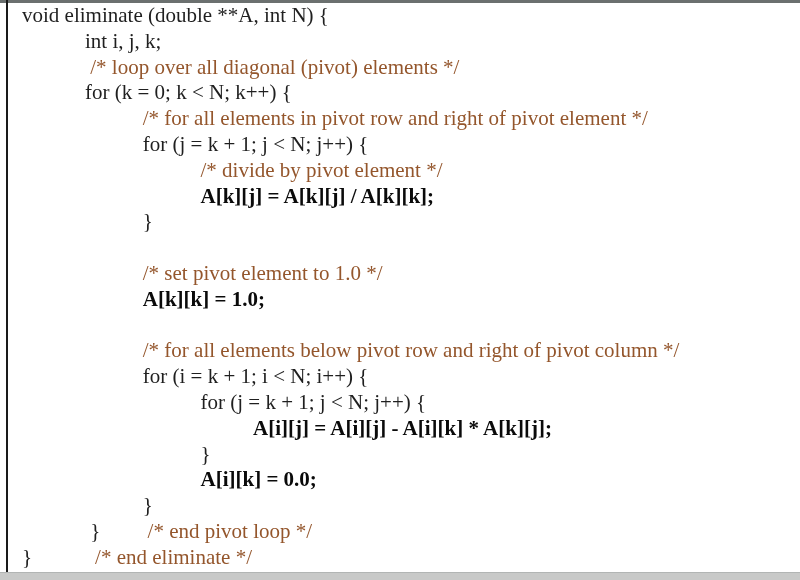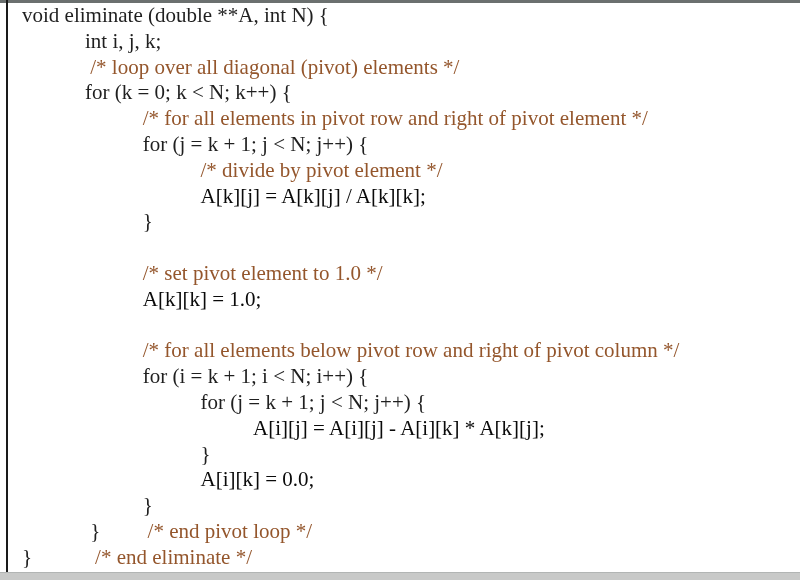--- a/index.html
+++ b/index.html
@@ -35,21 +35,21 @@
     position: absolute;
     top: 3px;
     left: 22px;
     right: 0;
     font-size: 21px;
     line-height: 25.8px;
     white-space: pre;
   }
   .line { height: 25.8px; }
   .seg-code    { color: var(--code-text, #1f1f1f); }
-  .seg-bold    { color: var(--bold-text, #0a0a0a); font-weight: normal; margin-top: 39px; }
+  .seg-bold    { color: var(--bold-text, #0a0a0a); font-weight: bold; margin-top: 39px; }
   .seg-comment { color: var(--comment-text, #94562c); }
 </style>
 </head>
 <body>
 
 <div class="page">
   <div class="top-edge"></div>
   <div class="left-rule"></div>
   <div class="listing"><div class="line"><span class="seg-code" style="padding-left: 0px;">void eliminate (double **A, int N) {</span></div><div class="line"><span class="seg-code" style="padding-left: 63px;">int i, j, k;</span></div><div class="line"><span class="seg-comment" style="padding-left: 68.25px;">/* loop over all diagonal (pivot) elements */</span></div><div class="line"><span class="seg-code" style="padding-left: 63px;">for (k = 0; k &lt; N; k++) {</span></div><div class="line"><span class="seg-comment" style="padding-left: 120.75px;">/* for all elements in pivot row and right of pivot element */</span></div><div class="line"><span class="seg-code" style="padding-left: 120.75px;">for (j = k + 1; j &lt; N; j++) {</span></div><div class="line"><span class="seg-comment" style="padding-left: 178.5px;">/* divide by pivot element */</span></div><div class="line"><span class="seg-bold" style="padding-left: 178.5px;">A[k][j] = A[k][j] / A[k][k];</span></div><div class="line"><span class="seg-code" style="padding-left: 120.75px;">}</span></div><div class="line"></div><div class="line"><span class="seg-comment" style="padding-left: 120.75px;">/* set pivot element to 1.0 */</span></div><div class="line"><span class="seg-bold" style="padding-left: 120.75px;">A[k][k] = 1.0;</span></div><div class="line"></div><div class="line"><span class="seg-comment" style="padding-left: 120.75px;">/* for all elements below pivot row and right of pivot column */</span></div><div class="line"><span class="seg-code" style="padding-left: 120.75px;">for (i = k + 1; i &lt; N; i++) {</span></div><div class="line"><span class="seg-code" style="padding-left: 178.5px;">for (j = k + 1; j &lt; N; j++) {</span></div><div class="line"><span class="seg-bold" style="padding-left: 231px;">A[i][j] = A[i][j] - A[i][k] * A[k][j];</span></div><div class="line"><span class="seg-code" style="padding-left: 178.5px;">}</span></div><div class="line"><span class="seg-bold" style="padding-left: 178.5px;">A[i][k] = 0.0;</span></div><div class="line"><span class="seg-code" style="padding-left: 120.75px;">}</span></div><div class="line"><span class="seg-code" style="padding-left: 68.25px;">}</span><span class="seg-comment" style="padding-left: 47.25px;">/* end pivot loop */</span></div><div class="line"><span class="seg-code" style="padding-left: 0px;">}</span><span class="seg-comment" style="padding-left: 63px;">/* end eliminate */</span></div></div>
   <div class="bottom-edge"></div>

